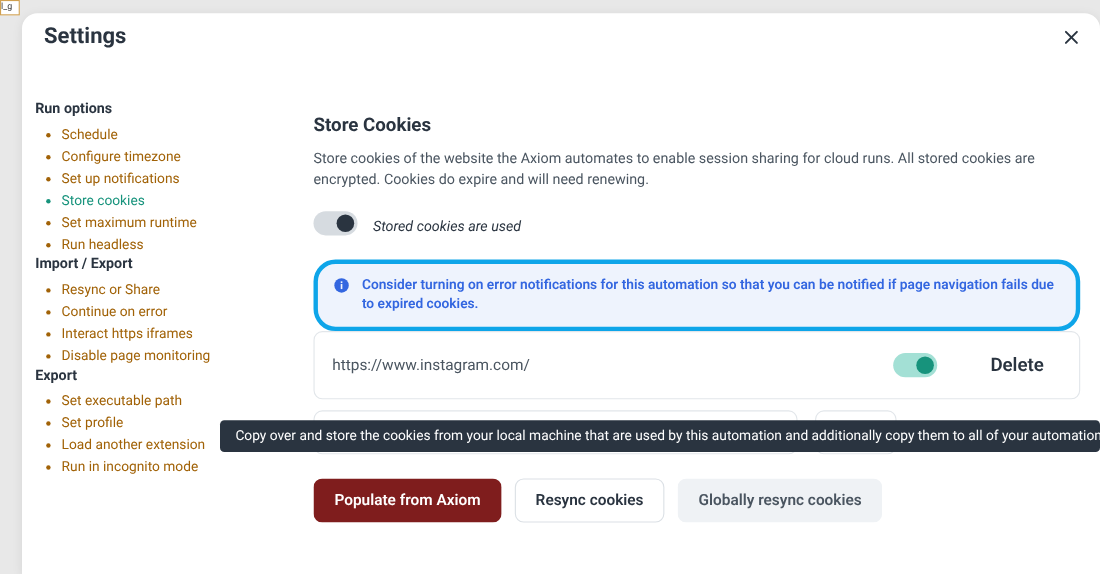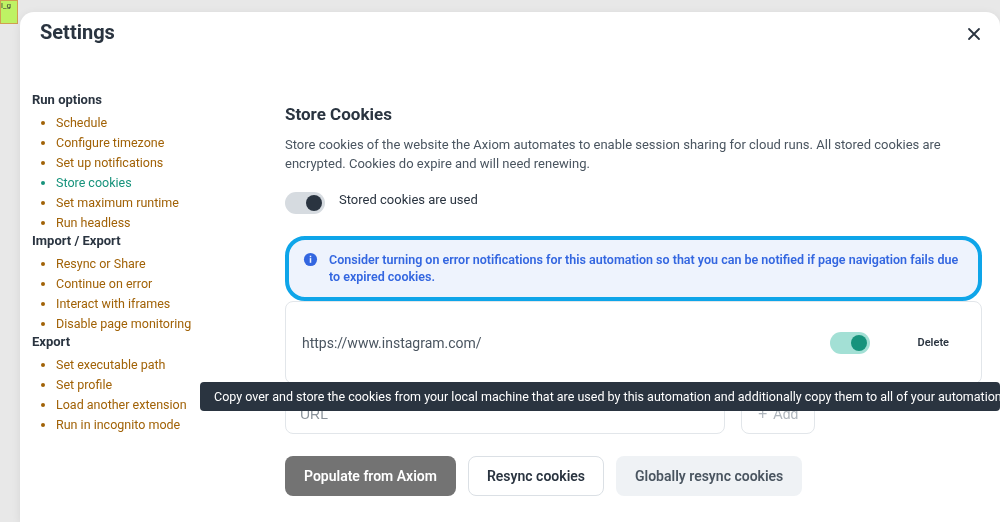--- a/index.html
+++ b/index.html
@@ -1,53 +1,53 @@
 <!DOCTYPE html>
 <html><head>
 <meta charset="utf-8">
 <style>
   * { box-sizing: border-box; margin: 0; padding: 0; }
   html, body { width: 1000px; height: 522px; font-family: -apple-system, BlinkMacSystemFont, "Segoe UI", Roboto, Arial, sans-serif; background: #ccc; overflow: hidden; }
   .backdrop { position: absolute; inset: 0; background: #e8e8e8; }
-  .toptab { position: absolute; left: 0; top: 0; width: 18px; height: 24px; background: #bef264; border: 1px solid #d0a050; font-size: 8px; color: #333; overflow: hidden; }
+  .toptab { position: absolute; left: 0; top: 0; width: 18px; height: 14px; background: #ffffff; border: 1px solid #d0a050; font-size: 8px; color: #333; overflow: hidden; }
   .modal { position: absolute; left: 20px; top: 12px; right: 0; bottom: 0; background: #fff; border-radius: 14px 14px 0 0; box-shadow: 0 2px 10px rgba(0,0,0,0.08); overflow: hidden; }
   .modal-inner { position: absolute; inset: 0; padding: 26px 0 0 0; }
   .close-btn { position: absolute; right: 14px; top: 14px; width: 20px; height: 20px; cursor: pointer; color: #2a3440; }
   .close-btn svg { width: 16px; height: 16px; }
   h1.settings { position: absolute; left: 20px; top: 8px; font-size: 20px; font-weight: 700; color: #2a3440; }
   .sidebar { position: absolute; left: 12px; top: 80px; width: 220px; }
   .sidebar h3 { font-size: 13px; font-weight: 700; color: #2a3440; margin: 14px 0 6px 0; }
   .sidebar h3:first-child { margin-top: 0; }
   .sidebar ul { list-style: disc; padding-left: 24px; margin: 0; }
   .sidebar li { font-size: 12.5px; color: #a16207; line-height: 1.6; cursor: pointer; }
   .sidebar li.active { color: #17937c; }
   .main { position: absolute; left: 265px; top: 92px; right: 18px; }
   .main h2 { font-size: 17px; font-weight: 700; color: #2a3440; margin-bottom: 12px; }
   .main p.desc { font-size: 13px; color: #4a5560; line-height: 1.45; margin-bottom: 18px; max-width: 660px; }
-  .toggle-row { display: flex; align-items: flex-start; gap: 14px; margin-bottom: 22px; }
+  .toggle-row { display: flex; align-items: flex-end; gap: 14px; margin-bottom: 22px; font-style: italic; }
   .toggle { width: 40px; height: 22px; border-radius: 11px; background: #d6dbe0; position: relative; cursor: pointer; }
   .toggle .knob { position: absolute; width: 16px; height: 16px; border-radius: 50%; top: 3px; }
   .toggle.off .knob { right: 3px; background: #2a3440; }
   .toggle-row span { font-size: 13px; color: #2a3440; }
   .info-banner { border: 4px solid #0ea5e9; background: #eef3fd; border-radius: 20px; padding: 12px 14px; display: flex; gap: 10px; }
   .info-banner .icon { flex: 0 0 16px; }
   .info-banner .icon svg { width: 15px; height: 15px; fill: #3366e0; }
   .info-banner .text { font-size: 12.5px; color: #3366e0; font-weight: 600; line-height: 1.35; }
-  .cookie-row { border: 1px solid #e2e6ea; border-radius: 8px; padding: 28px 16px; display: flex; align-items: center; gap: 32px; margin-bottom: 10px; }
+  .cookie-row { border: 1px solid #e2e6ea; border-radius: 8px; padding: 14px 16px; display: flex; align-items: center; gap: 32px; margin-bottom: 10px; }
   .cookie-row .url { flex: 1; font-size: 14px; color: #4a5560; }
   .pill-toggle { width: 40px; height: 22px; border-radius: 11px; background: #a3e0d5; position: relative; cursor: pointer; }
   .pill-toggle .knob { position: absolute; right: 3px; top: 3px; width: 16px; height: 16px; border-radius: 50%; background: #17937c; }
-  .delete-btn { font-size: 11px; font-weight: 600; color: #2a3440; cursor: pointer; padding: 6px 16px; }
+  .delete-btn { font-size: 17px; font-weight: 600; color: #2a3440; cursor: pointer; padding: 6px 16px; }
   .add-row { display: flex; gap: 16px; align-items: center; margin-bottom: 22px; }
   .url-input { flex: 0 0 440px; height: 40px; border: 1px solid #e2e6ea; border-radius: 8px; padding: 0 14px; font-size: 14px; color: #4a5560; outline: none; }
   .url-input::placeholder { color: #8a929a; }
   .add-btn { height: 40px; border: 1px solid #e2e6ea; border-radius: 8px; padding: 0 16px; display: flex; align-items: center; gap: 6px; font-size: 14px; color: #aeb5bc; cursor: pointer; background: #fff; }
   .btn-row { display: flex; gap: 12px; }
   .btn { height: 40px; border-radius: 8px; padding: 0 18px; font-size: 14px; font-weight: 600; display: inline-flex; align-items: center; cursor: pointer; border: 1px solid transparent; }
-  .btn.primary { background: #737373; color: #fff; }
+  .btn.primary { background: #7f1d1d; color: #fff; }
   .btn.outline { background: #fff; border-color: #dbe0e5; color: #2a3440; }
   .btn.muted { background: #eff2f5; color: #4a5560; }
   .tooltip-bar { position: absolute; left: 180px; right: 0; top: 370px; background: #2a3440; color: #fff; font-size: 12.5px; padding: 7px 14px; border-radius: 4px; white-space: nowrap; overflow: hidden; }
 </style>
 </head>
 <body>
 
 <div class="backdrop"></div>
 <div class="toptab"><span>l_g</span></div>
 
@@ -74,21 +74,21 @@
         </div>
       <div>
           <h3>Import / Export</h3>
           <ul>
             <li>Resync or Share</li>
           </ul>
         </div>
       <div>
           <ul>
             <li>Continue on error</li>
-            <li>Interact with iframes</li>
+            <li>Interact https iframes</li>
             <li>Disable page monitoring</li>
           </ul>
         </div>
       <div>
           <h3>Export</h3>
           <ul>
             <li>Set executable path</li>
             <li>Set profile</li>
             <li>Load another extension</li>
             <li>Run in incognito mode</li>

